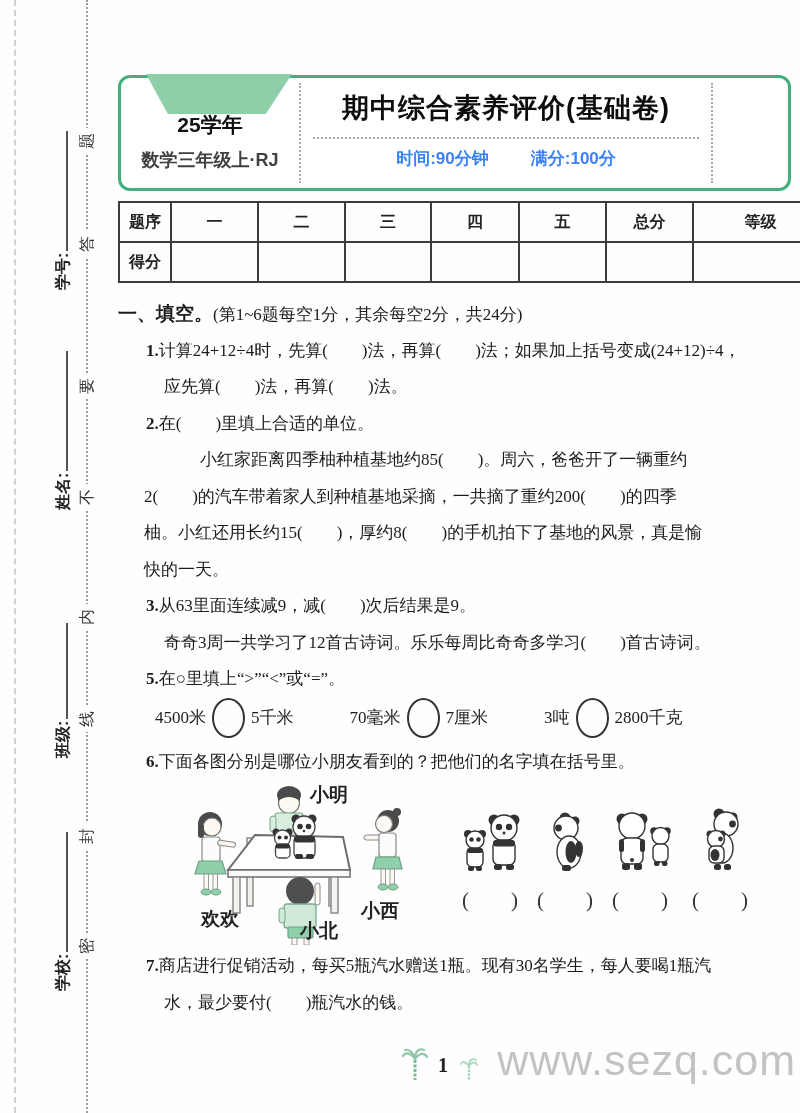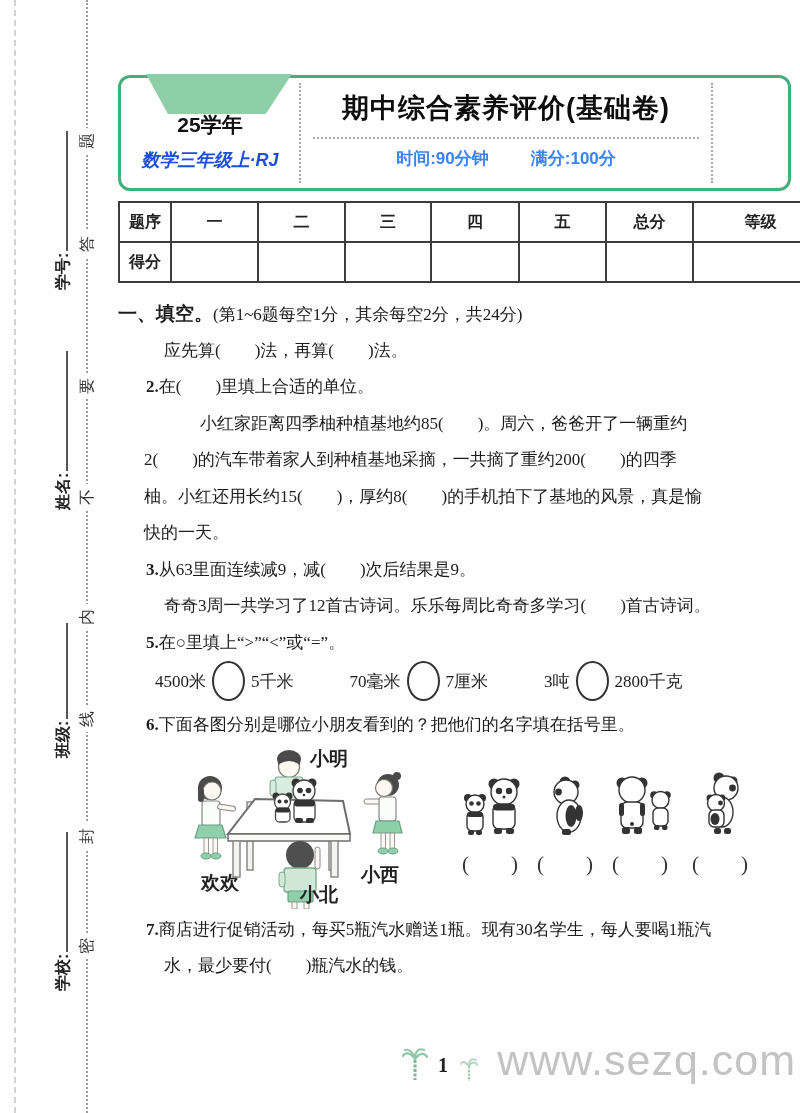--- a/index.html
+++ b/index.html
@@ -28,21 +28,21 @@
     position:absolute;left:0;top:75px;width:667px;height:110px;
     border:3px solid #43af7c;border-radius:12px;background:#fff;
     font-family:"Liberation Sans","DejaVu Sans",sans-serif;
   }
   .header-tab{
     position:absolute;left:25px;top:-4px;width:146px;height:40px;background:#8ecfa9;
     clip-path:polygon(0 0,100% 0,82% 100%,15% 100%);
   }
   .hd-left{position:absolute;left:0;top:0;width:178px;height:100%;text-align:center;}
   .hd-year{position:absolute;left:0;right:0;top:33px;font-size:21px;font-weight:bold;color:#111;}
-  .hd-edition{position:absolute;left:0;right:0;top:70px;font-size:18px;font-weight:bold;color:#1d4ed8;font-style:italic;}
+  .hd-edition{position:absolute;left:0;right:0;top:70px;font-size:18px;font-weight:bold;color:#404040;}
   .hd-div{position:absolute;top:5px;bottom:5px;border-left:2px dotted #a8a8a8;}
   .hd-title{
     position:absolute;left:185px;width:400px;top:12px;text-align:center;
     font-size:27px;font-weight:bold;letter-spacing:1px;color:#0d0d0d;
   }
   .hd-hr{position:absolute;left:192px;width:386px;top:59px;border-top:2px dotted #a8a8a8;}
   .hd-info{
     position:absolute;left:185px;width:400px;top:69px;text-align:center;
     font-size:17px;font-weight:bold;color:#3b82f6;
   }
@@ -158,20 +158,23 @@
       <td></td>
     </tr>
   </tbody>
     </table>
 
   <div class="content">
     <div class="line">
       <span class="sec-title">一、填空。</span><span class="sec-note">(第1~6题每空1分，其余每空2分，共24分)</span>
     </div>
 
+    <div class="line ind-q">
+      <span class="qnum">1.</span><span>计算24+12÷4时，先算(　　)法，再算(　　)法；如果加上括号变成(24+12)÷4，</span>
+    </div>
     <div class="line ind-c">应先算(　　)法，再算(　　)法。</div>
 
     <div class="line ind-q">
       <span class="qnum">2.</span><span>在(　　)里填上合适的单位。</span>
     </div>
     <div class="line ind-s">小红家距离四季柚种植基地约85(　　)。周六，爸爸开了一辆重约</div>
     <div class="line ind-0">2(　　)的汽车带着家人到种植基地采摘，一共摘了重约200(　　)的四季</div>
     <div class="line ind-0">柚。小红还用长约15(　　)，厚约8(　　)的手机拍下了基地的风景，真是愉</div>
     <div class="line ind-0">快的一天。</div>
 

